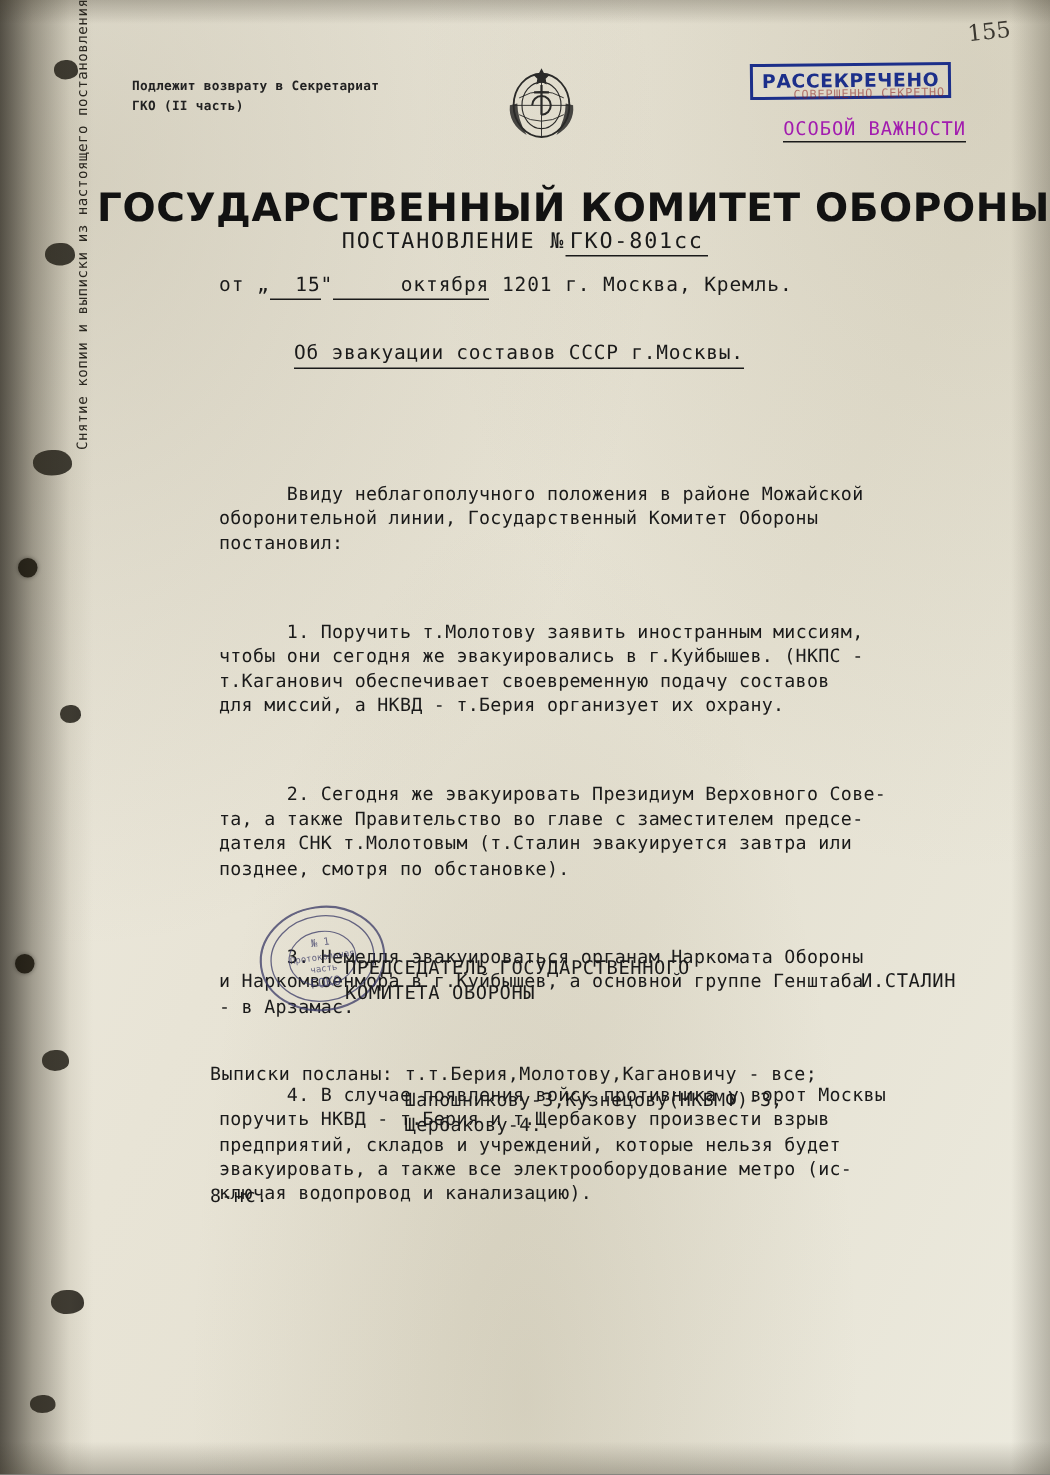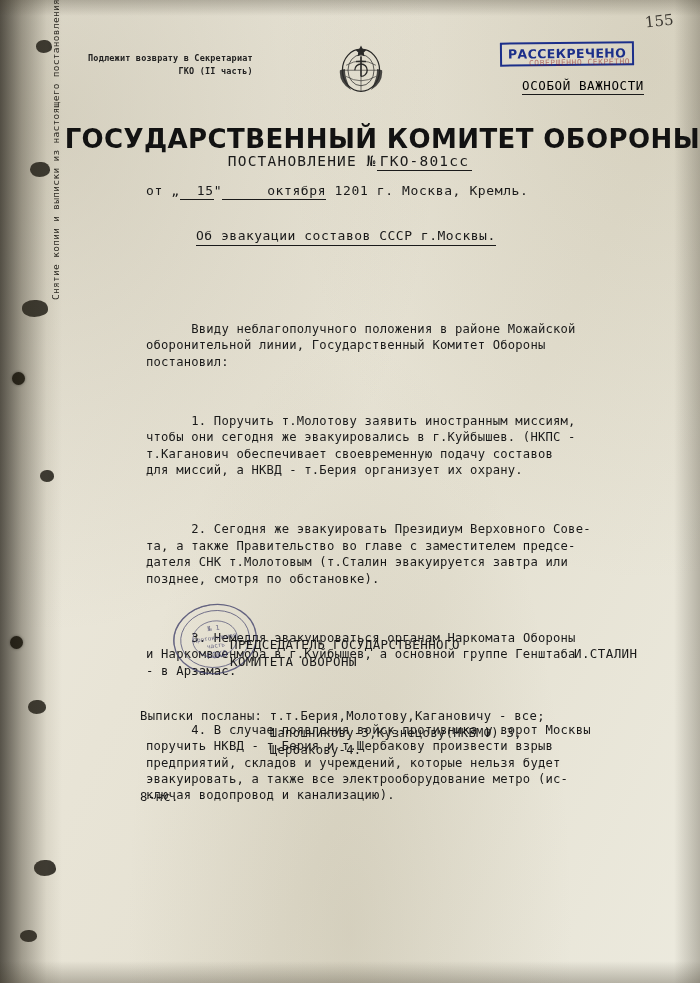--- a/index.html
+++ b/index.html
@@ -142,21 +142,21 @@
     letter-spacing: 0.5px;
     opacity: 0.55;
     transform: rotate(-1deg);
   }
   #secrecy-line {
     position: absolute;
     right: 56px;
     top: 78px;
     font-size: 12.5px;
     letter-spacing: 0.6px;
-    color: #000000;
+    color: #a21caf;
   }
   #secrecy-line .underline {
     border-bottom: 1px solid #1a1a1a;
     padding-bottom: 1px;
   }
 
   
   #doc-title {
     position: absolute;
     left: 0; right: 0;
@@ -287,21 +287,21 @@
 
   <div id="left-dark"></div>
   <div id="right-edge"></div>
   <div id="top-edge"></div>
   <div id="bottom-edge"></div>
 
   <div id="page-number">155</div>
 
   <div id="side-note">Снятие копии и выписки из настоящего постановления категорически воспрещается.</div>
 
-  <div id="return-note" style="white-space: pre; text-align: right;">Подлежит возврату в Секретариат
+  <div id="return-note" style="white-space: pre;">Подлежит возврату в Секретариат
 ГКО (II часть)</div>
 
   <svg id="emblem" viewBox="0 0 100 100">
     <ellipse cx="50" cy="52" rx="30" ry="34" fill="none" stroke="#1b1b1b" stroke-width="2"></ellipse>
     <ellipse cx="50" cy="52" rx="21" ry="25" fill="none" stroke="#1b1b1b" stroke-width="1.2"></ellipse>
     <path d="M50 20 L50 86" stroke="#1b1b1b" stroke-width="1"></path>
     <path d="M20 52 L80 52" stroke="#1b1b1b" stroke-width="1"></path>
     <path d="M26 44 Q50 30 74 44" stroke="#1b1b1b" stroke-width="1" fill="none"></path>
     <path d="M26 62 Q50 76 74 62" stroke="#1b1b1b" stroke-width="1" fill="none"></path>
     <path d="M50 30 L50 62 M42 38 L58 38" stroke="#1b1b1b" stroke-width="2.4" fill="none"></path>

